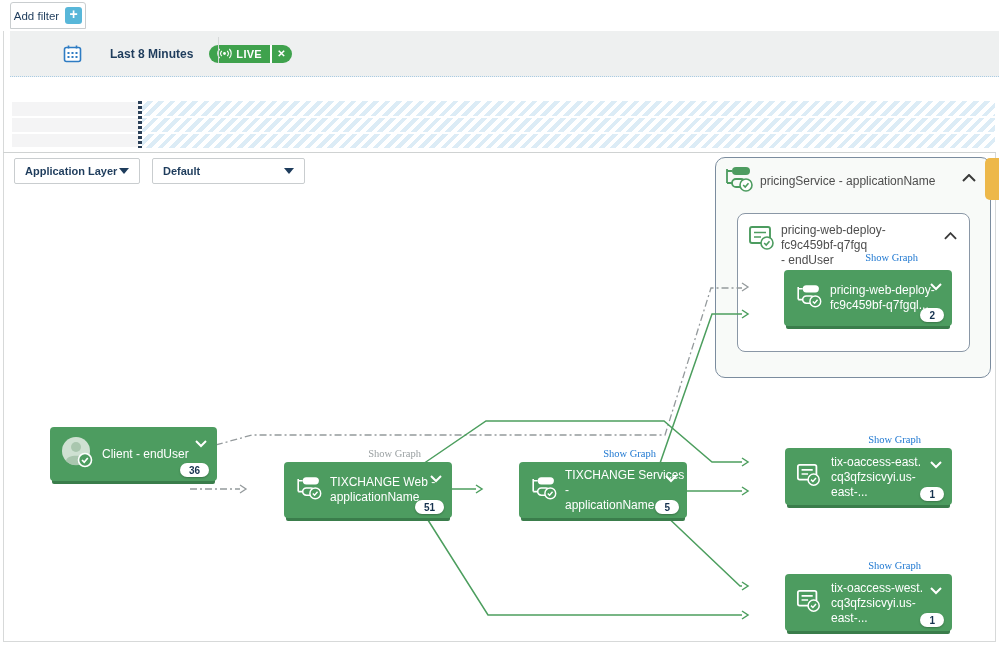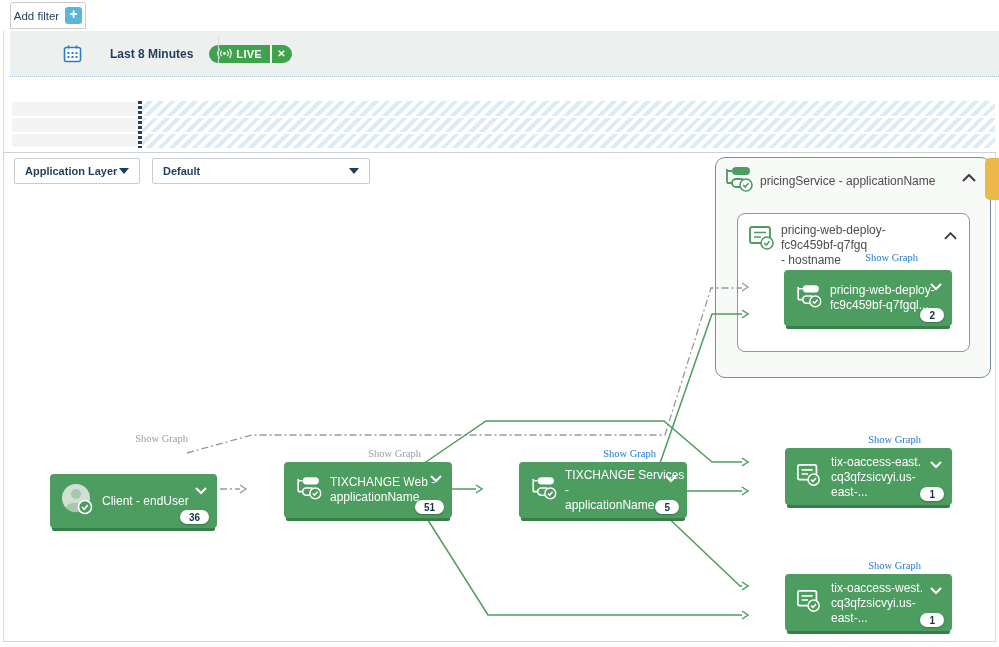--- a/index.html
+++ b/index.html
@@ -127,21 +127,21 @@
   <div class="tl-row" style="top:134px; height:13px"></div>
   <div class="dotbar"></div>
   <div class="stripes"></div>
   <div class="stripe-sep" style="top:116px"></div>
   <div class="stripe-sep" style="top:132px"></div>
 
   <div class="dropdown" style="left:14px; width:126px">
     <span class="dlbl">Application Layer</span>
     <span class="caret"></span>
   </div>
-  <div class="dropdown" style="left:152px; width:218px">
+  <div class="dropdown" style="left:152px; width:153px">
     <span class="dlbl">Default</span>
     <span class="caret"></span>
   </div>
 
   <div class="panel panel-outer">
     <span style="position:absolute; left:7px; top:6px">
       <svg width="32" height="30" viewBox="0 0 32 30">
         <rect x="9" y="3" width="18" height="8" rx="4" fill="#4d9c60"></rect>
         <rect x="9" y="15" width="13" height="8" rx="4" fill="none" stroke="#4d9c60" stroke-width="1.8"></rect>
         <path d="M4 5 v14 M4 7 h5 M4 19 h5" stroke="#4d9c60" stroke-width="1.8" fill="none"></path>
@@ -161,21 +161,21 @@
     <span style="position:absolute; left:9px; top:10px">
       <svg width="30" height="28" viewBox="0 0 30 28">
         <rect x="3" y="3" width="20" height="16" rx="2" fill="none" stroke="#4d9c60" stroke-width="1.9"></rect>
         <path d="M7 8.5 h12 M7 13 h7" stroke="#4d9c60" stroke-width="1.7"></path>
         <circle cx="20" cy="19" r="6" fill="#fff" stroke="#4d9c60" stroke-width="1.6"></circle>
         <path d="M17.2 19 l2 2 l3.3-3.8" stroke="#4d9c60" stroke-width="1.6" fill="none"></path>
       </svg>
     </span>
     <span class="panel-title" style="left:43px; top:9px; width:155px; line-height:15px">
       <span>pricing-web-deploy-fc9c459bf-q7fgq</span><br>
-      <span>- hostname</span>
+      <span>- endUser</span>
     </span>
     <span class="chev-up" style="right:12px; top:12px">
       <svg width="13" height="8" viewBox="0 0 14 8">
           <polyline points="1,7 7,1 13,7" fill="none" stroke="#3a3a3a" stroke-width="2"></polyline>
         </svg>
     </span>
   </div>
 
   <div class="amber-tab"></div>
 
@@ -204,21 +204,21 @@
     </g>
   </svg>
 
   <div class="show-graph sg-gray" style="left:98px;  top:433px">Show Graph</div>
   <div class="show-graph sg-gray" style="left:331px; top:448px">Show Graph</div>
   <div class="show-graph sg-blue" style="left:566px; top:448px">Show Graph</div>
   <div class="show-graph sg-blue" style="left:831px; top:434px">Show Graph</div>
   <div class="show-graph sg-blue" style="left:831px; top:560px">Show Graph</div>
   <div class="show-graph sg-blue" style="left:828px; top:252px">Show Graph</div>
 
-  <div class="node" style="left:18px; top:474px; width:167px; height:54px">
+  <div class="node" style="left:18px; top:427px; width:167px; height:54px">
     <span class="icon-wrap">
       <svg width="34" height="34" viewBox="0 0 34 34">
         <circle cx="16" cy="16" r="14" fill="#cfe1d2"></circle>
         <circle cx="16" cy="12" r="5" fill="#a9c6ae"></circle>
         <path d="M6 26 c0-7 20-7 20 0 a14 14 0 0 1 -20 0" fill="#a9c6ae"></path>
         <circle cx="25" cy="25" r="6.5" fill="#4d9c60" stroke="#fff" stroke-width="1.6"></circle>
         <path d="M22 25 l2.2 2.2 l3.6-4.2" stroke="#fff" stroke-width="1.7" fill="none"></path>
       </svg>
     </span>
     <span class="nlabel" style="left:52px">Client - endUser</span>

